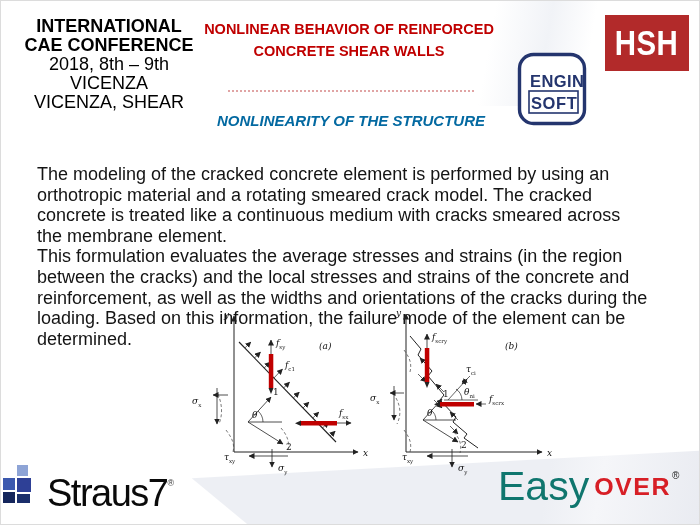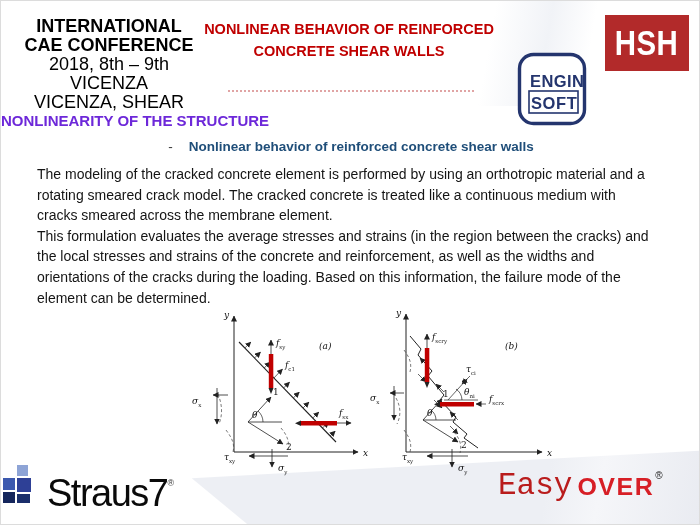--- a/index.html
+++ b/index.html
@@ -18,48 +18,48 @@
     color:#c00000;font-weight:bold;font-size:14.5px;line-height:22px;}
   .title-underline{position:absolute;left:226px;top:88px;width:248px;height:5px;
     background-image:radial-gradient(circle,#dd9a9a 1px,transparent 1.3px);
     background-size:4px 4px;opacity:.9;}
   .enginsoft{position:absolute;left:516px;top:14px;width:70px;height:74px;margin-top:37px;}
   .hsh{position:absolute;left:604px;top:14px;width:84px;height:56px;background:#b22a2a;
     display:flex;align-items:center;justify-content:center;}
   .hsh span{color:#fff;font-weight:700;font-size:32px;letter-spacing:.5px;
     transform:scale(.92,1.12);font-family:"Liberation Sans",sans-serif;}
   
-  .heading{position:absolute;left:0;top:111px;width:700px;
-    color:#6d28d9;font-weight:bold;font-size:15px;}
+  .heading{position:absolute;left:0;top:111px;width:700px;text-align:center;
+    color:#0369a1;font-weight:bold;font-size:15px;font-style:italic;}
   .bullet-line{position:absolute;left:0;top:138px;width:700px;text-align:center;
     color:#1f4e79;font-size:13.5px;font-weight:bold;}
   .bullet-line .dash{font-weight:normal;color:#333;margin-right:16px;}
   .paragraph{position:absolute;left:36px;top:163px;width:612px;
-    font-size:14px;line-height:20.6px;color:#141414;}
+    font-size:18px;line-height:20.6px;color:#141414;}
   .paragraph p{margin:0;}
   
   .diagram-row{position:absolute;left:183px;top:301px;display:flex;z-index:2;}
   .diagram-row svg{display:block;}
   .svgB{margin-left:-12px;}
   .lbl{font-family:"DejaVu Serif",serif;font-size:9px;fill:#111;}
   .it{font-style:italic;}
   .sub{font-size:5.5px;}
   .cap{font-family:"DejaVu Serif",serif;font-size:9px;font-style:italic;fill:#111;}
   
   .gray-band{position:absolute;left:175px;top:448px;width:525px;height:77px;
     background:linear-gradient(100deg,#edeff4 70%,#f5f6f9 80%,#e9ebf1 100%);
     clip-path:polygon(3% 38%,100% 2%,100% 100%,14% 100%);z-index:1;}
   .straus{position:absolute;left:0;top:464px;display:flex;align-items:flex-start;z-index:3;}
   .straus-name{font-size:38px;line-height:37px;color:#0a0a0a;letter-spacing:-1.5px;
     font-family:"Liberation Sans",sans-serif;margin-left:4px;}
   .straus-reg{font-size:9px;vertical-align:20px;color:#333;}
   .straus-tagline{position:absolute;left:34px;top:522px;font-size:11.5px;font-weight:bold;
     color:#111;letter-spacing:.2px;z-index:3;}
   .easyover{position:absolute;left:497px;top:466px;display:flex;align-items:flex-end;z-index:3;}
-  .easy{font-family:Liberation Mono, monospace;font-size:31px;line-height:38px;color:#b91c1c;}
+  .easy{font-family:Liberation Sans, sans-serif;font-size:41px;line-height:38px;color:#0f766e;}
   .over{font-size:25px;font-weight:800;color:#d71f26;letter-spacing:1.5px;
     margin:0 0 4px 5px;transform:scale(1,.95);}
   .eo-reg{font-size:10px;color:#222;margin:0 0 24px 1px;}
 </style>
 </head>
 <body>
 
 <div id="slide">
 
   <div class="header-streak"></div>
@@ -81,23 +81,20 @@
       <text x="13" y="35" font-family="Liberation Sans, sans-serif" font-size="16.5" font-weight="bold" fill="#24356e" letter-spacing="0.4">ENGIN</text>
       <text x="14" y="56.5" font-family="Liberation Sans, sans-serif" font-size="16.5" font-weight="bold" fill="#24356e" letter-spacing="0.6">SOFT</text>
     </svg>
   </div>
 
   <div class="hsh">
     <span>HSH</span>
   </div>
 
   <div class="heading">NONLINEARITY OF THE STRUCTURE</div>
-  <div class="bullet-line">
-    <span class="dash">-</span><span>Nonlinear behavior of reinforced concrete shear walls</span>
-  </div>
 
   <div class="paragraph">
     <p>The modeling of the cracked concrete element is performed by using an orthotropic material and a rotating smeared crack model. The cracked concrete is treated like a continuous medium with cracks smeared across the membrane element.</p>
     <p>This formulation evaluates the average stresses and strains (in the region between the cracks) and the local stresses and strains of the concrete and reinforcement, as well as the widths and orientations of the cracks during the loading. Based on this information, the failure mode of the element can be determined.</p>
   </div>
 
   <div class="gray-band"></div>
 
   <div class="diagram-row">
 

